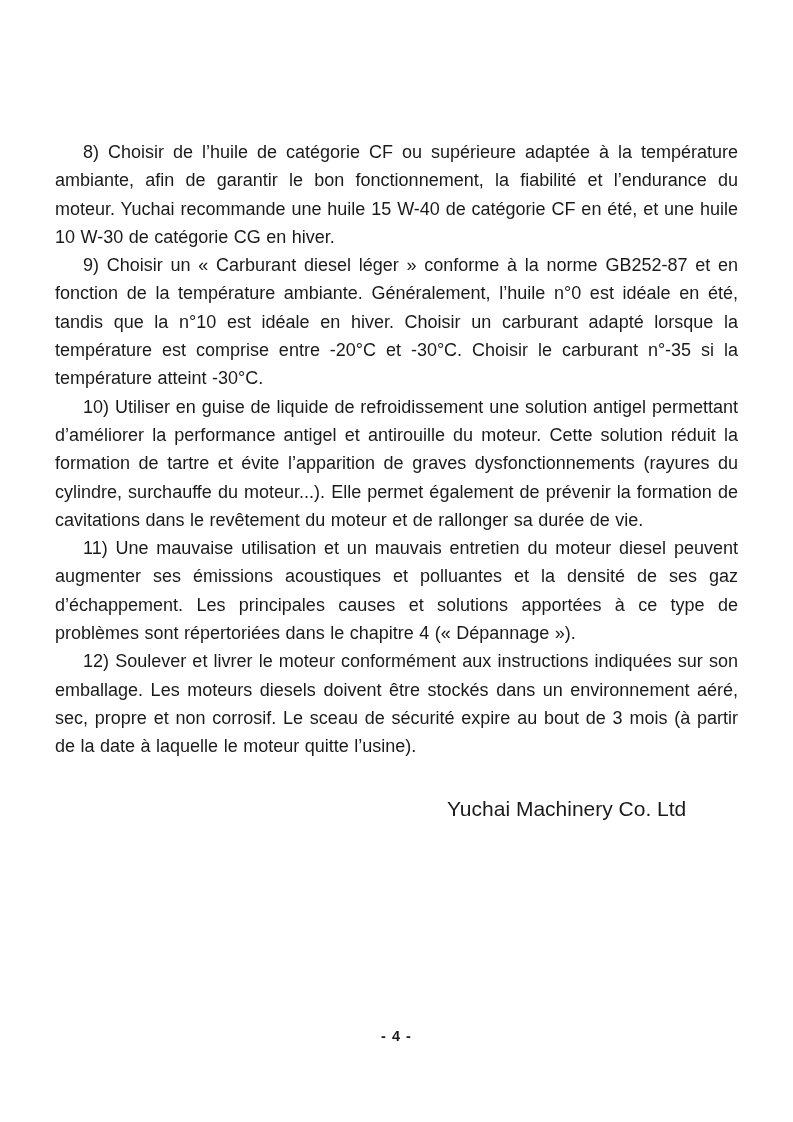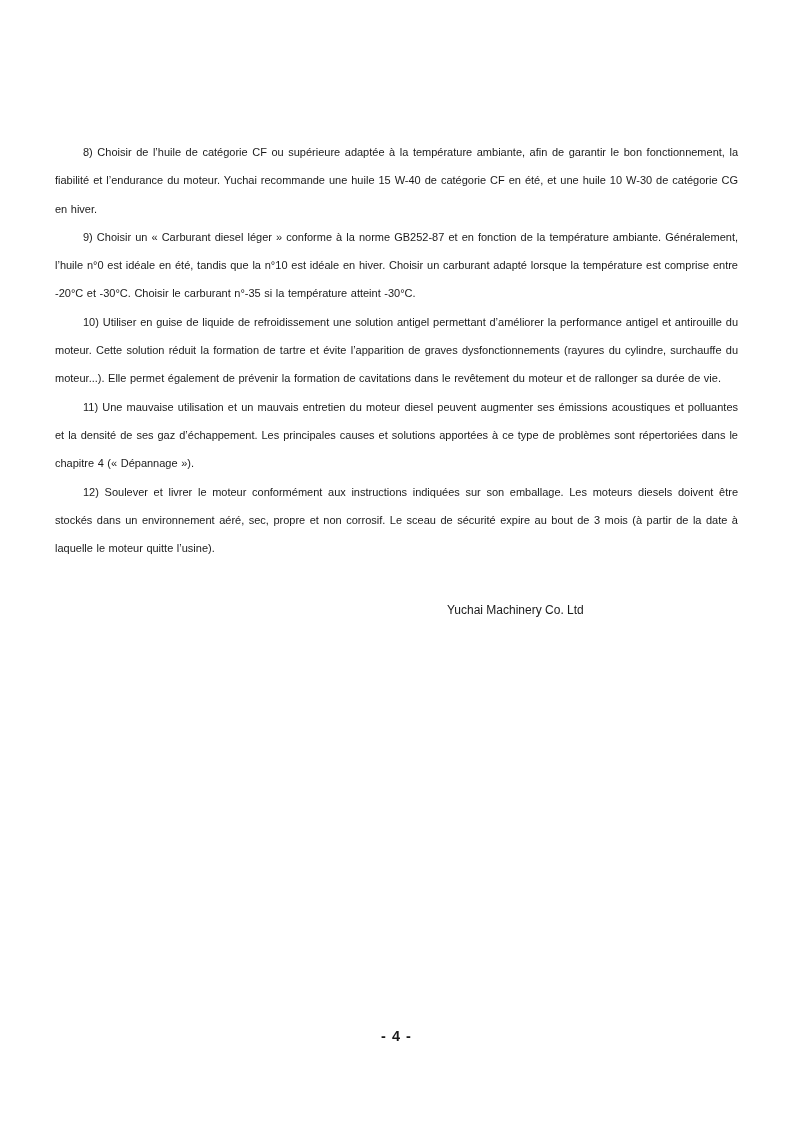--- a/index.html
+++ b/index.html
@@ -17,30 +17,30 @@
     color: #1a1a1a;
   }
   .content {
     position: absolute;
     left: 55px;
     top: 138px;
     width: 683px;
   }
   .para {
     margin: 0;
-    font-size: 11px;
+    font-size: 18px;
     line-height: 28.3px;
     text-align: justify;
     text-indent: 28px;
     word-spacing: 0.5px;
   }
   .signature {
     margin-top: 34px;
     padding-left: 392px;
-    font-size: 12px;
+    font-size: 21px;
     line-height: 28px;
     white-space: nowrap;
   }
   .footer {
     position: absolute;
     left: 0;
     right: 0;
     top: 1028px;
     text-align: center;
     font-size: 14.5px;

